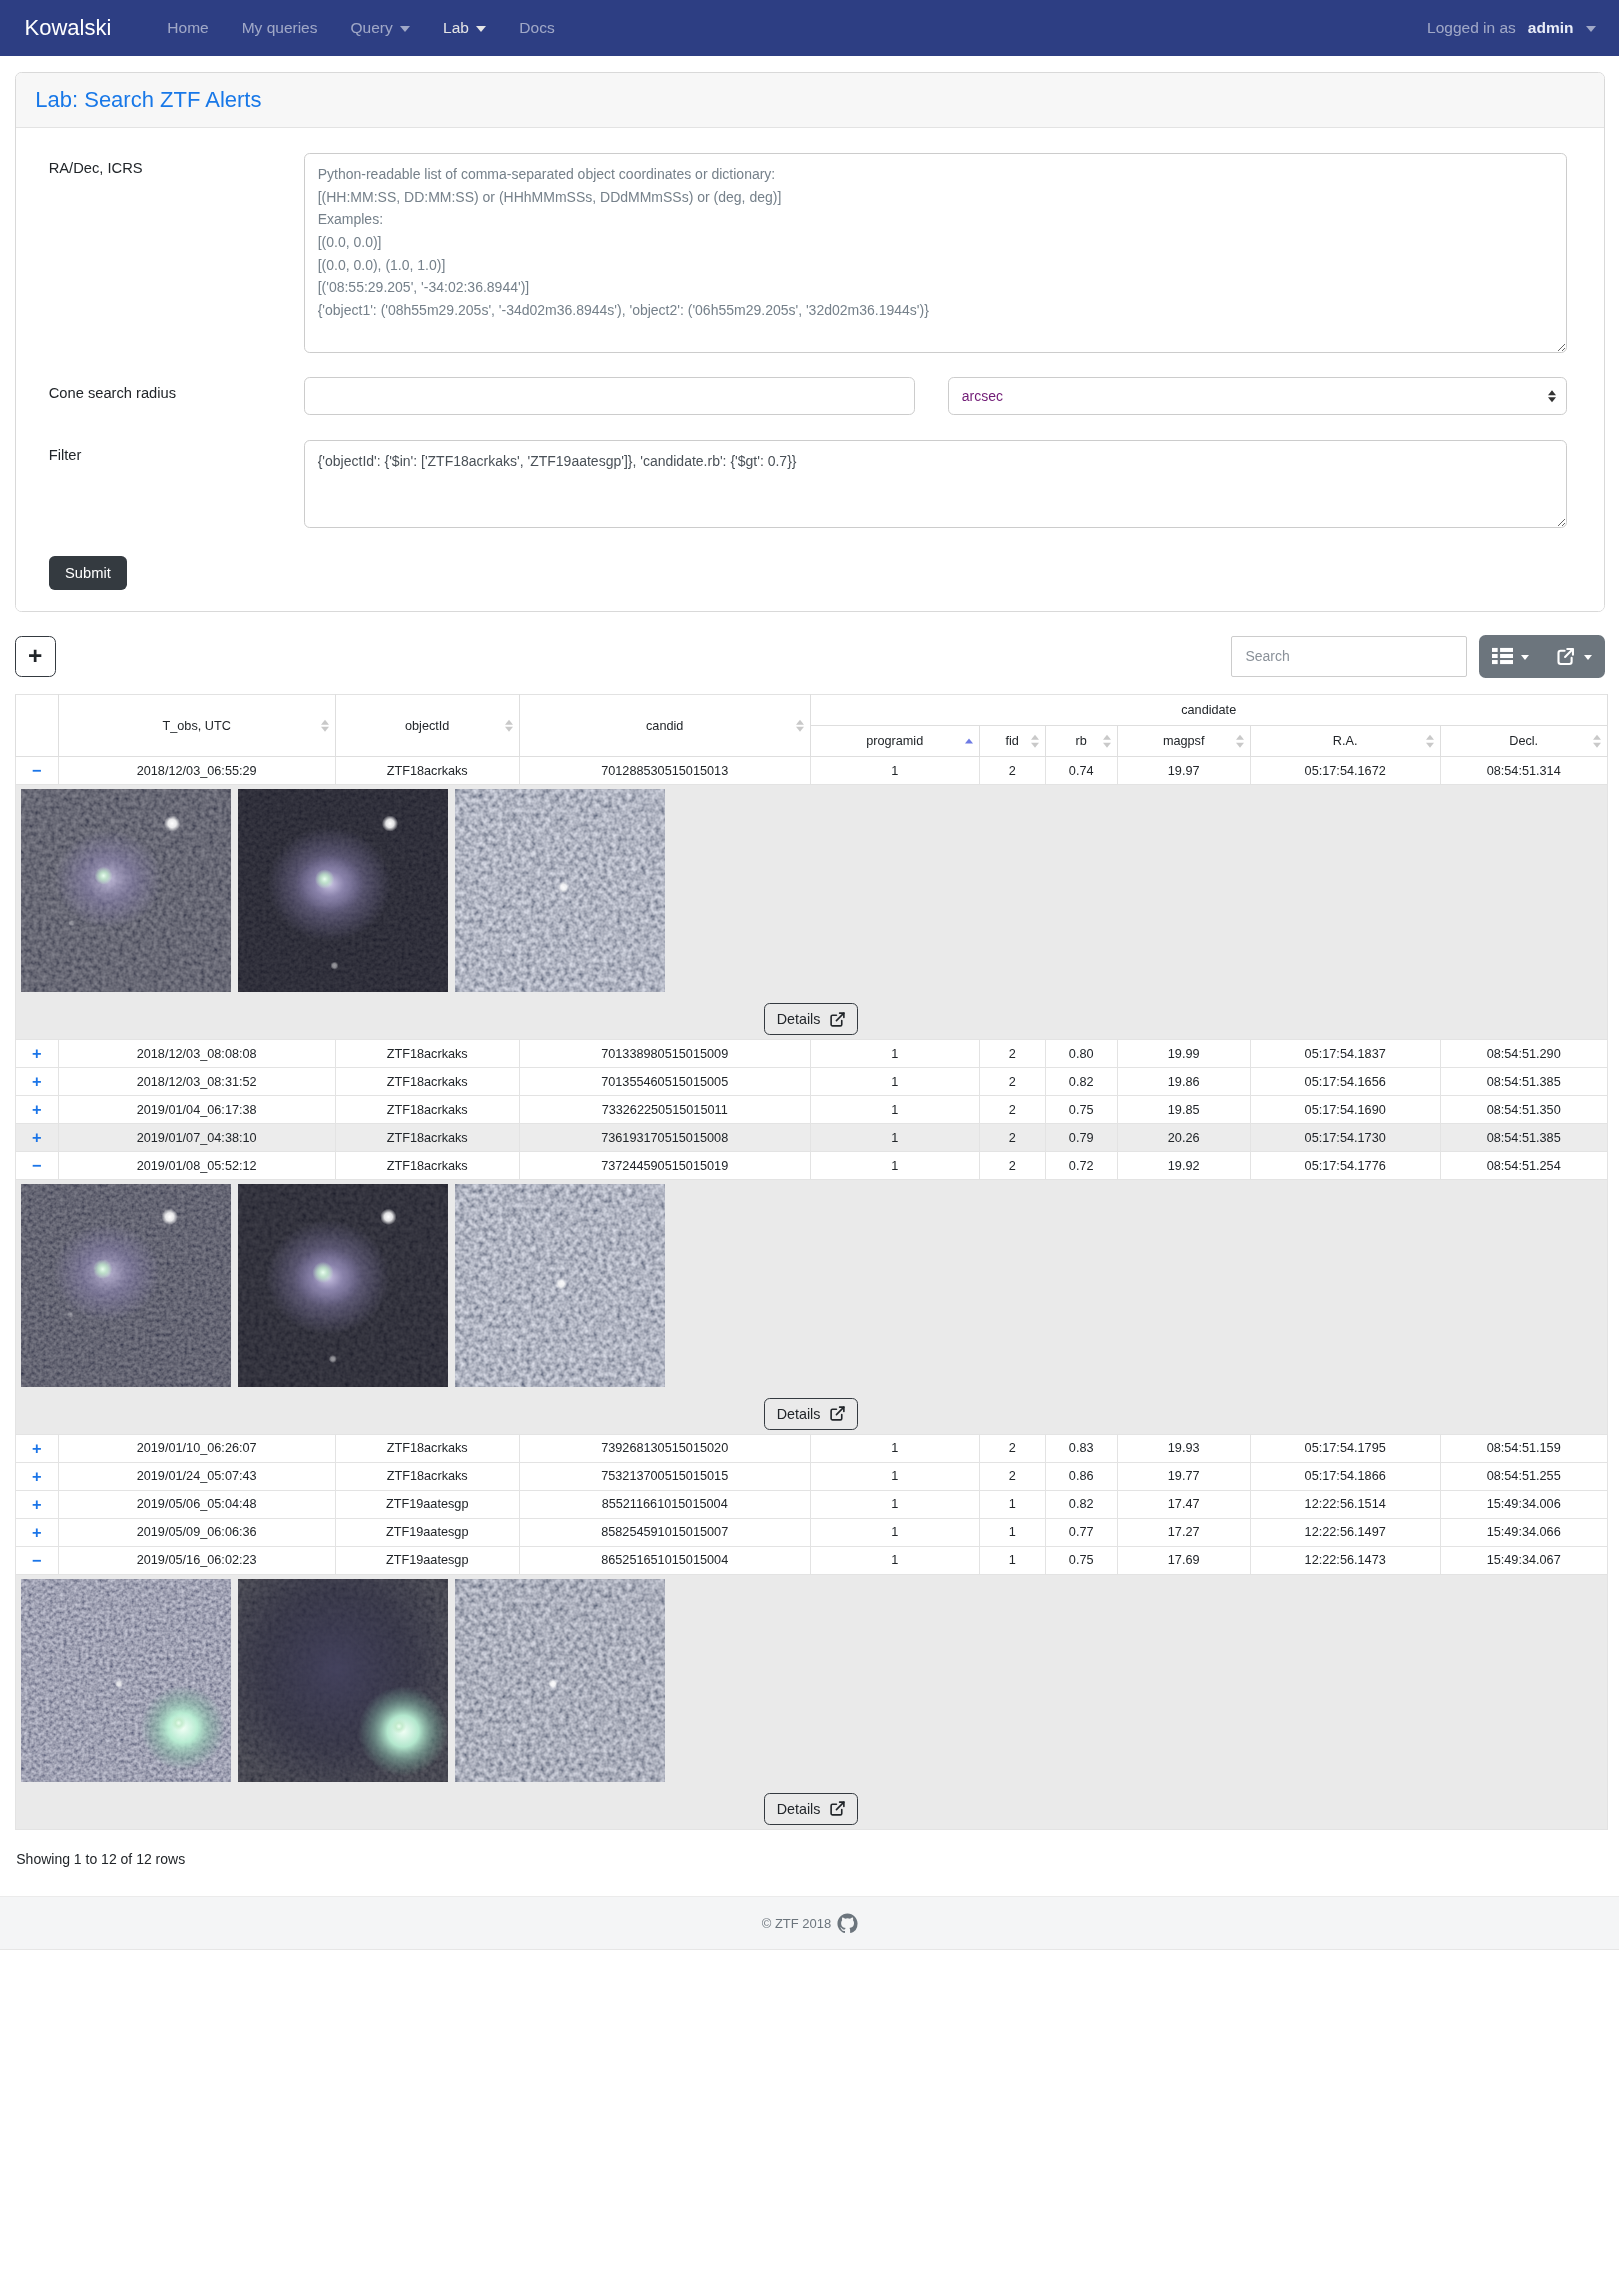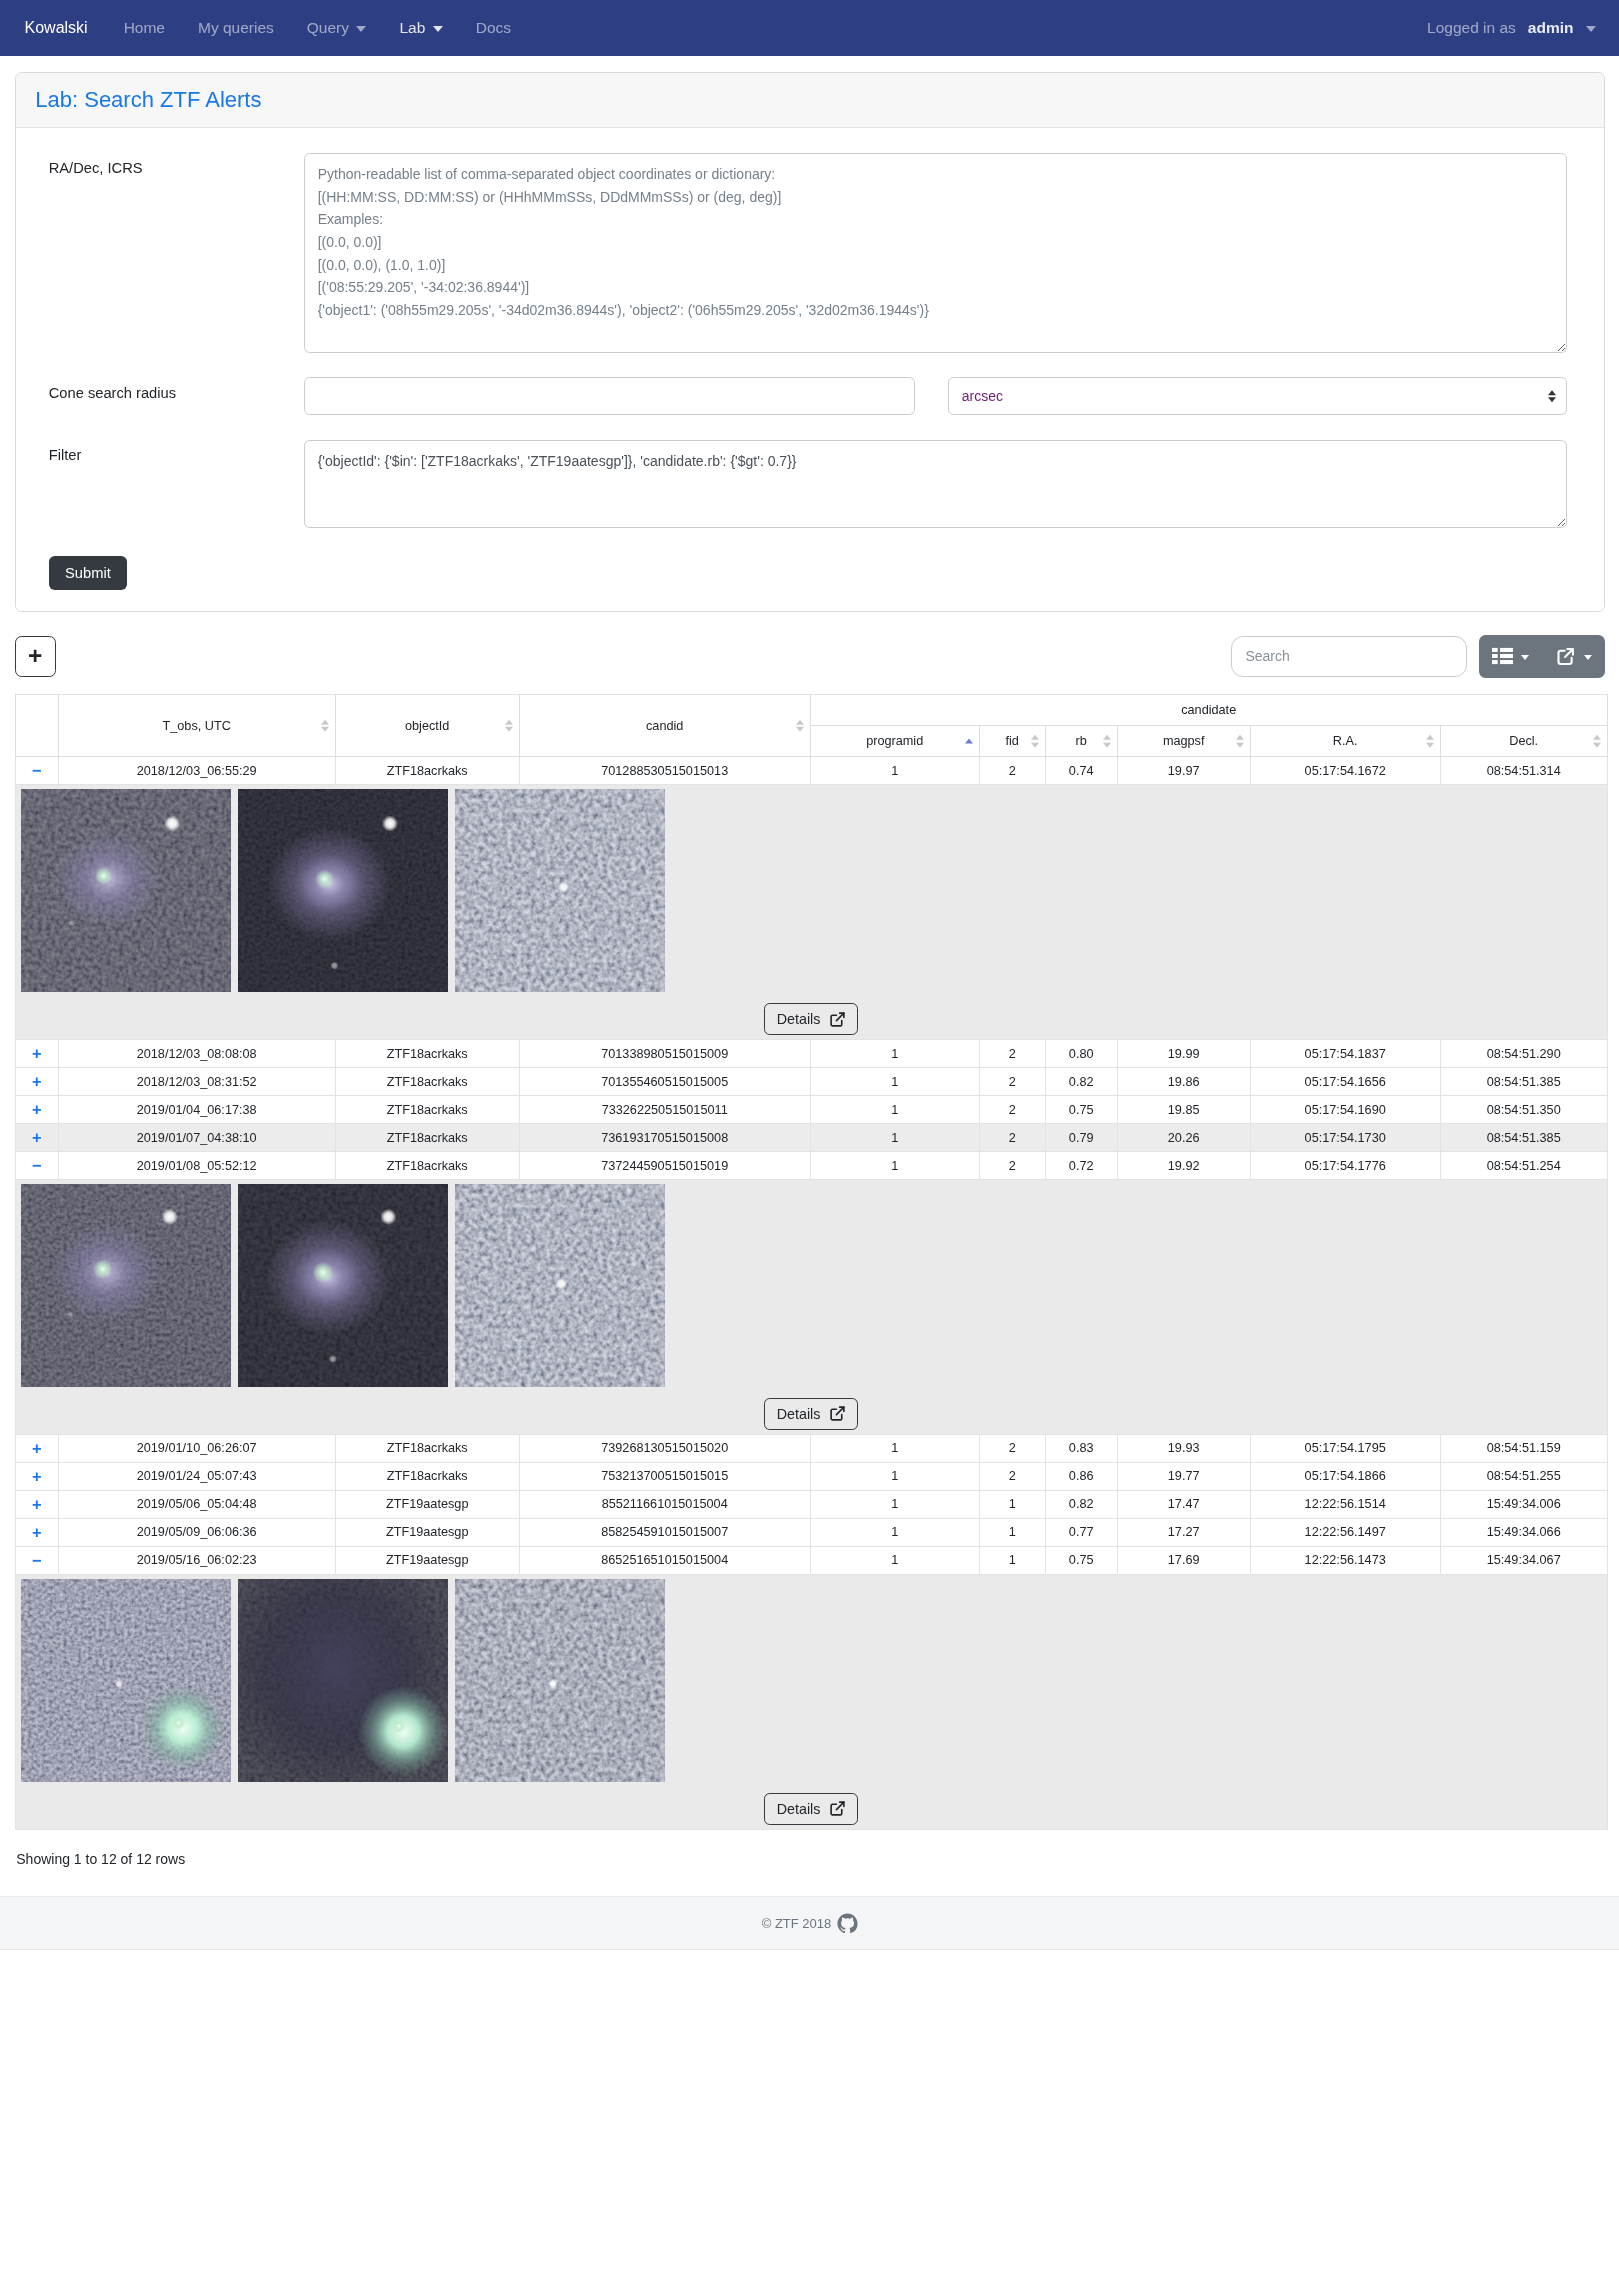--- a/index.html
+++ b/index.html
@@ -3,21 +3,21 @@
 <meta charset="utf-8">
 <style>
   * { box-sizing: border-box; }
   html,body { margin:0; padding:0; }
   body {
     width:1620px; height:2295px; background:#fff; position:relative;
     font-family:"Liberation Sans", sans-serif; color:#212529; overflow:hidden;
   }
   
   .navbar { height:56px; background:#2d3e83; display:flex; align-items:center; padding:0 24.5px; }
-  .brand { color:#fff; font-size:16px; font-weight:500; margin-right:36px; text-decoration:none; cursor:pointer; }
+  .brand { color:#fff; font-size:22px; font-weight:500; margin-right:56px; text-decoration:none; cursor:pointer; }
   .nav-item { color:rgba(255,255,255,.55); font-size:15.5px; margin-right:33px; display:inline-flex; align-items:center; gap:7.4px; cursor:pointer; }
   .nav-item.active { color:#e5e5e5; }
   .caret-down { width:0; height:0; border-left:5.7px solid transparent; border-right:5.7px solid transparent; border-top:6.5px solid currentColor; display:inline-block; margin-top:2.5px; }
   .nav-right { margin-left:auto; color:rgba(255,255,255,.55); font-size:15.5px; display:inline-flex; align-items:center; gap:12px; cursor:pointer; }
   .nav-right b { color:#e8ecf8; font-weight:700; }
   
   .container { margin:0 14.7px; }
   .card { margin-top:16.4px; border:0.8px solid #d9d9d9; border-radius:6.5px; overflow:hidden; background:#fff; }
   .card-header { background:#f7f7f7; border-bottom:0.8px solid #e3e3e3; padding:14px 19.6px; }
   .card-title { color:#1878e8; font-size:22px; font-weight:500; margin:0; }
@@ -37,21 +37,21 @@
   .select-wrap { position:relative; flex:1; }
   .select-wrap select { height:38px; appearance:none; -webkit-appearance:none; color:#701a75; padding-right:33px; }
   .dual-caret { position:absolute; right:11.5px; top:50%; transform:translateY(-50%); display:flex; flex-direction:column; gap:1.6px; pointer-events:none; }
   .dual-caret i { width:0; height:0; border-left:4.9px solid transparent; border-right:4.9px solid transparent; display:block; }
   .dual-caret .up { border-bottom:5.7px solid #333; }
   .dual-caret .dn { border-top:5.7px solid #333; }
   .submit-btn { background:#343a40; color:#fff; border:none; border-radius:5.7px; font-size:14.7px; padding:9px 16.4px; cursor:pointer; margin:3.3px 0 9.8px 0; font-family:inherit; }
   
   .table-toolbar { display:flex; align-items:center; margin-top:23px; }
   .add-btn { width:41px; height:41px; border:1.6px solid #343a40; border-radius:6.5px; background:#fff; font-size:24.5px; font-weight:600; line-height:1; cursor:pointer; color:#212529; font-family:inherit; }
-  .search-input { margin-left:auto; width:236px; height:41px; border:0.8px solid #ccc; border-radius:12px; font-size:14px; padding:0 13px; font-family:inherit; color:#495057; outline:none; }
+  .search-input { margin-left:auto; width:236px; height:41px; border:0.8px solid #ccc; border-radius:2px; font-size:14px; padding:0 13px; font-family:inherit; color:#495057; outline:none; }
   .search-input::placeholder { color:#8a9199; opacity:1; }
   .btn-group { margin-left:11.5px; background:#6c757d; border-radius:6.5px; height:43px; display:flex; align-items:stretch; }
   .tool-btn { display:flex; align-items:center; gap:8.2px; padding:0 13px; color:#fff; background:transparent; border:none; cursor:pointer; }
   .tool-btn .caret-down { border-top-width:5.7px; border-left-width:4.9px; border-right-width:4.9px; }
   
   table.alerts { width:1590px; border-collapse:collapse; margin-top:16.4px; table-layout:fixed; font-size:12.7px; }
   table.alerts thead th { border:0.8px solid #dedede; font-weight:400; text-align:center; padding:6.5px 4.9px; position:relative; background:#fff; height:31px; }
   table.alerts thead { border-bottom:1.6px solid #dcdcdc; }
   table.alerts thead tr:first-child th { border-top:1.6px solid #e2e2e2; }
   table.alerts tbody td { border:0.8px solid #e3e3e3; text-align:center; padding:4.1px 4.9px; height:28px; background:#fff; color:#212529; }

